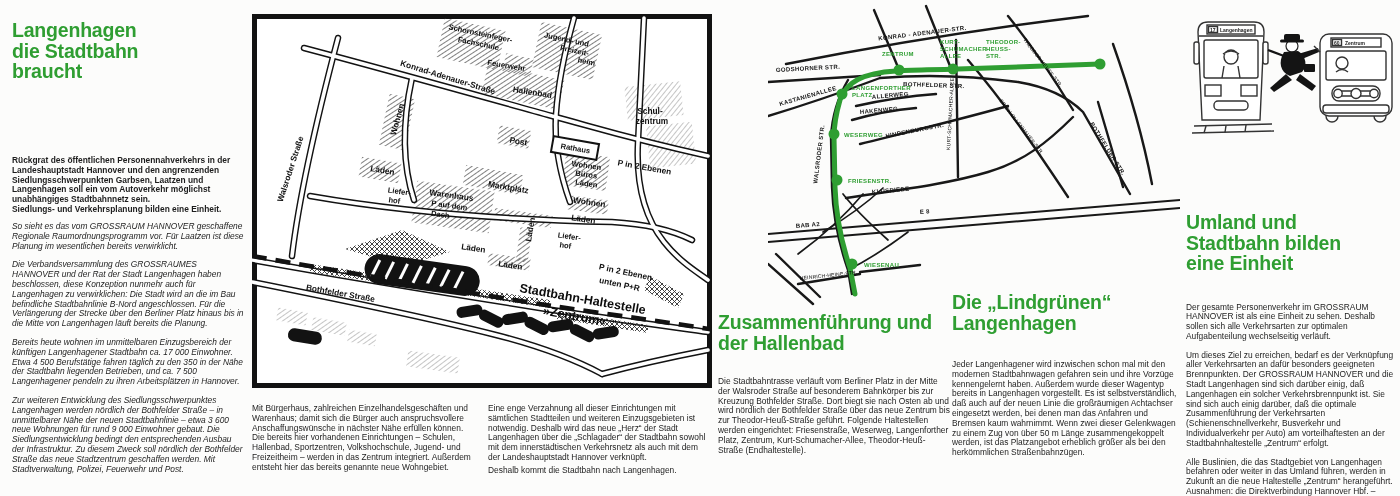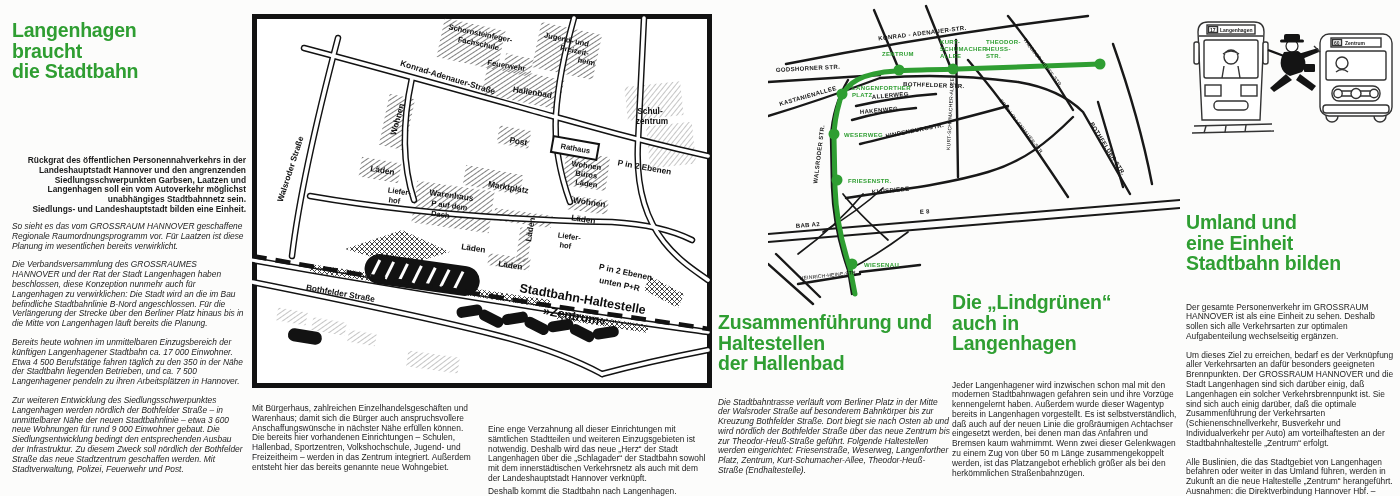--- a/index.html
+++ b/index.html
@@ -25,27 +25,27 @@
   .m2g{fill:#2f9e32;}
   .m2s{font-size:5px;letter-spacing:.2px;}
   .ill-t{font-size:5px;font-weight:bold;fill:#222;}
 </style>
 </head>
 <body>
 
 <div class="abs" style="left:12px;top:20px;width:232px;">
   <div class="green-head">
     <div>Langenhagen</div>
+    <div>die Stadtbahn</div>
     <div>braucht</div>
-    <div>die Stadtbahn</div>
-  </div>
-</div>
-<div class="abs body-txt bold-intro" style="left:12px;top:156px;width:234px;text-align:right;">
+  </div>
+</div>
+<div class="abs body-txt bold-intro" style="left:12px;top:156px;width:234px;">
   <p>Rückgrat des öffentlichen Personennahverkehrs in der Landeshauptstadt Hannover und den angrenzenden Siedlungsschwerpunkten Garbsen, Laatzen und Langenhagen soll ein vom Autoverkehr möglichst unabhängiges Stadtbahnnetz sein.</p>
-  <p>Siedlungs- und Landeshauptstadt bilden eine Einheit.</p>
+  <p>Siedlungs- und Verkehrsplanung bilden eine Einheit.</p>
 </div>
 <div class="abs body-txt" style="left:12px;top:222px;width:232px;font-style:italic;">
   <p>So sieht es das vom GROSSRAUM HANNOVER geschaffene Regionale Raumordnungsprogramm vor. Für Laatzen ist diese Planung im wesentlichen bereits verwirklicht.</p>
   <p>Die Verbandsversammlung des GROSSRAUMES HANNOVER und der Rat der Stadt Langenhagen haben beschlossen, diese Konzeption nunmehr auch für Langenhagen zu verwirklichen: Die Stadt wird an die im Bau befindliche Stadtbahnlinie B-Nord angeschlossen. Für die Verlängerung der Strecke über den Berliner Platz hinaus bis in die Mitte von Langenhagen läuft bereits die Planung.</p>
   <p>Bereits heute wohnen im unmittelbaren Einzugsbereich der künftigen Langenhagener Stadtbahn ca. 17 000 Einwohner. Etwa 4 500 Berufstätige fahren täglich zu den 350 in der Nähe der Stadtbahn liegenden Betrieben, und ca. 7 500 Langenhagener pendeln zu ihren Arbeitsplätzen in Hannover.</p>
   <p>Zur weiteren Entwicklung des Siedlungsschwerpunktes Langenhagen werden nördlich der Bothfelder Straße – in unmittelbarer Nähe der neuen Stadtbahnlinie – etwa 3 600 neue Wohnungen für rund 9 000 Einwohner gebaut. Die Siedlungsentwicklung bedingt den entsprechenden Ausbau der Infrastruktur. Zu diesem Zweck soll nördlich der Bothfelder Straße das neue Stadtzentrum geschaffen werden. Mit Stadtverwaltung, Polizei, Feuerwehr und Post.</p>
 </div>
 
 <svg class="abs" style="left:252px;top:14px;" width="460" height="374" viewBox="0 0 460 374">
   <defs>
@@ -182,21 +182,21 @@
     <text class="m1" transform="rotate(10 88 282)" x="88" y="282">Bothfelder Straße</text>
     <text class="m1big" transform="rotate(10 330 289)" x="330" y="289">Stadtbahn-Haltestelle</text>
     <text class="m1big" transform="rotate(10 322 306)" x="322" y="306">»Zentrum«</text>
   </g>
 </svg>
 
 <div class="abs body-txt" style="left:252px;top:404px;width:225px;">
   <p>Mit Bürgerhaus, zahlreichen Einzelhandelsgeschäften und Warenhaus; damit sich die Bürger auch anspruchsvollere Anschaffungswünsche in nächster Nähe erfüllen können. Die bereits hier vorhandenen Einrichtungen – Schulen, Hallenbad, Sportzentren, Volkshochschule, Jugend- und Freizeitheim – werden in das Zentrum integriert. Außerdem entsteht hier das bereits genannte neue Wohngebiet.</p>
 </div>
 <div class="abs body-txt" style="left:488px;top:404px;width:224px;">
-  <p style="margin-bottom:3px;margin-top:21px;">Eine enge Verzahnung all dieser Einrichtungen mit sämtlichen Stadtteilen und weiteren Einzugsgebieten ist notwendig. Deshalb wird das neue „Herz“ der Stadt Langenhagen über die „Schlagader“ der Stadtbahn sowohl mit dem innerstädtischen Verkehrsnetz als auch mit dem der Landeshauptstadt Hannover verknüpft.</p>
+  <p style="margin-bottom:3px;">Eine enge Verzahnung all dieser Einrichtungen mit sämtlichen Stadtteilen und weiteren Einzugsgebieten ist notwendig. Deshalb wird das neue „Herz“ der Stadt Langenhagen über die „Schlagader“ der Stadtbahn sowohl mit dem innerstädtischen Verkehrsnetz als auch mit dem der Landeshauptstadt Hannover verknüpft.</p>
   <p>Deshalb kommt die Stadtbahn nach Langenhagen.</p>
 </div>
 
 <svg class="abs" style="left:768px;top:2px;" width="412" height="306" viewBox="0 0 412 306">
   <g stroke="#181818" stroke-width="2.4" fill="none" stroke-linecap="round">
     <path d="M 18,62 C 120,42 220,26 320,14"></path>
     <path d="M 106,8 L 132,70"></path>
     <path d="M 158,4 L 182,64"></path>
     <path d="M 0,80 L 112,73"></path>
     <path d="M 0,114 C 40,102 80,88 112,76"></path>
@@ -269,32 +269,30 @@
     <text class="m2 m2g" x="84" y="95">PLATZ</text>
     <text class="m2 m2g" x="76" y="135">WESERWEG</text>
     <text class="m2 m2g" x="80" y="181">FRIESENSTR.</text>
     <text class="m2 m2g" x="96" y="265">WIESENAU</text>
   </g>
 </svg>
 
 <div class="abs" style="left:718px;top:312px;width:232px;">
   <div class="green-head">
     <div>Zusammenführung und</div>
-    <div>Haltestellen</div>
     <div>der Hallenbad</div>
   </div>
-  <div class="body-txt" style="margin-top:24px;font-style:italic;">
+  <div class="body-txt" style="margin-top:24px;">
     <p>Die Stadtbahntrasse verläuft vom Berliner Platz in der Mitte der Walsroder Straße auf besonderem Bahnkörper bis zur Kreuzung Bothfelder Straße. Dort biegt sie nach Osten ab und wird nördlich der Bothfelder Straße über das neue Zentrum bis zur Theodor-Heuß-Straße geführt. Folgende Haltestellen werden eingerichtet: Friesenstraße, Weserweg, Langenforther Platz, Zentrum, Kurt-Schumacher-Allee, Theodor-Heuß-Straße (Endhaltestelle).</p>
   </div>
 </div>
 
 <div class="abs" style="left:952px;top:292px;width:228px;">
   <div class="green-head">
     <div>Die „Lindgrünen“</div>
-    <div>auch in</div>
     <div>Langenhagen</div>
   </div>
   <div class="body-txt" style="margin-top:27px;">
     <p>Jeder Langenhagener wird inzwischen schon mal mit den modernen Stadtbahnwagen gefahren sein und ihre Vorzüge kennengelernt haben. Außerdem wurde dieser Wagentyp bereits in Langenhagen vorgestellt. Es ist selbstverständlich, daß auch auf der neuen Linie die großräumigen Achtachser eingesetzt werden, bei denen man das Anfahren und Bremsen kaum wahrnimmt. Wenn zwei dieser Gelenkwagen zu einem Zug von über 50 m Länge zusammengekoppelt werden, ist das Platzangebot erheblich größer als bei den herkömmlichen Straßenbahnzügen.</p>
   </div>
 </div>
 
 <svg class="abs" style="left:1192px;top:12px;" width="205" height="130" viewBox="0 0 205 130">
 
   <g stroke="#333" stroke-width="1.4" fill="none">
@@ -350,21 +348,21 @@
     <path d="M 182,104 a 6,6 0 0 0 12,0"></path>
     <line x1="128" y1="40" x2="122" y2="34"></line>
   </g>
   <text class="ill-t" x="142" y="32.5">60</text>
   <text class="ill-t" x="153" y="32.5">Zentrum</text>
 </svg>
 
 <div class="abs" style="left:1186px;top:212px;width:211px;">
   <div class="green-head">
     <div>Umland und</div>
+    <div>Stadtbahn bilden</div>
     <div>eine Einheit</div>
-    <div>Stadtbahn bilden</div>
   </div>
   <div class="body-txt" style="margin-top:29px;">
-    <p>Der gesamte Personenverkehr im GROSSRAUM HANNOVER ist als eine Einheit zu sehen. Deshalb sollen sich alle Verkehrsarten zur optimalen Aufgabenteilung wechselseitig ergänzen.</p>
+    <p>Der gesamte Personenverkehr im GROSSRAUM HANNOVER ist als eine Einheit zu sehen. Deshalb sollen sich alle Verkehrsarten zur optimalen Aufgabenteilung wechselseitig verläuft.</p>
     <p>Um dieses Ziel zu erreichen, bedarf es der Verknüpfung aller Verkehrsarten an dafür besonders geeigneten Brennpunkten. Der GROSSRAUM HANNOVER und die Stadt Langenhagen sind sich darüber einig, daß Langenhagen ein solcher Verkehrsbrennpunkt ist. Sie sind sich auch einig darüber, daß die optimale Zusammenführung der Verkehrsarten (Schienenschnellverkehr, Busverkehr und Individualverkehr per Auto) am vorteilhaftesten an der Stadtbahnhaltestelle „Zentrum“ erfolgt.</p>
     <p>Alle Buslinien, die das Stadtgebiet von Langenhagen befahren oder weiter in das Umland führen, werden in Zukunft an die neue Haltestelle „Zentrum“ herangeführt. Ausnahmen: die Direktverbindung Hannover Hbf. – Flugplatz Langenhagen und die Linie 61.</p>
   </div>
 </div>
 
 </body></html>

